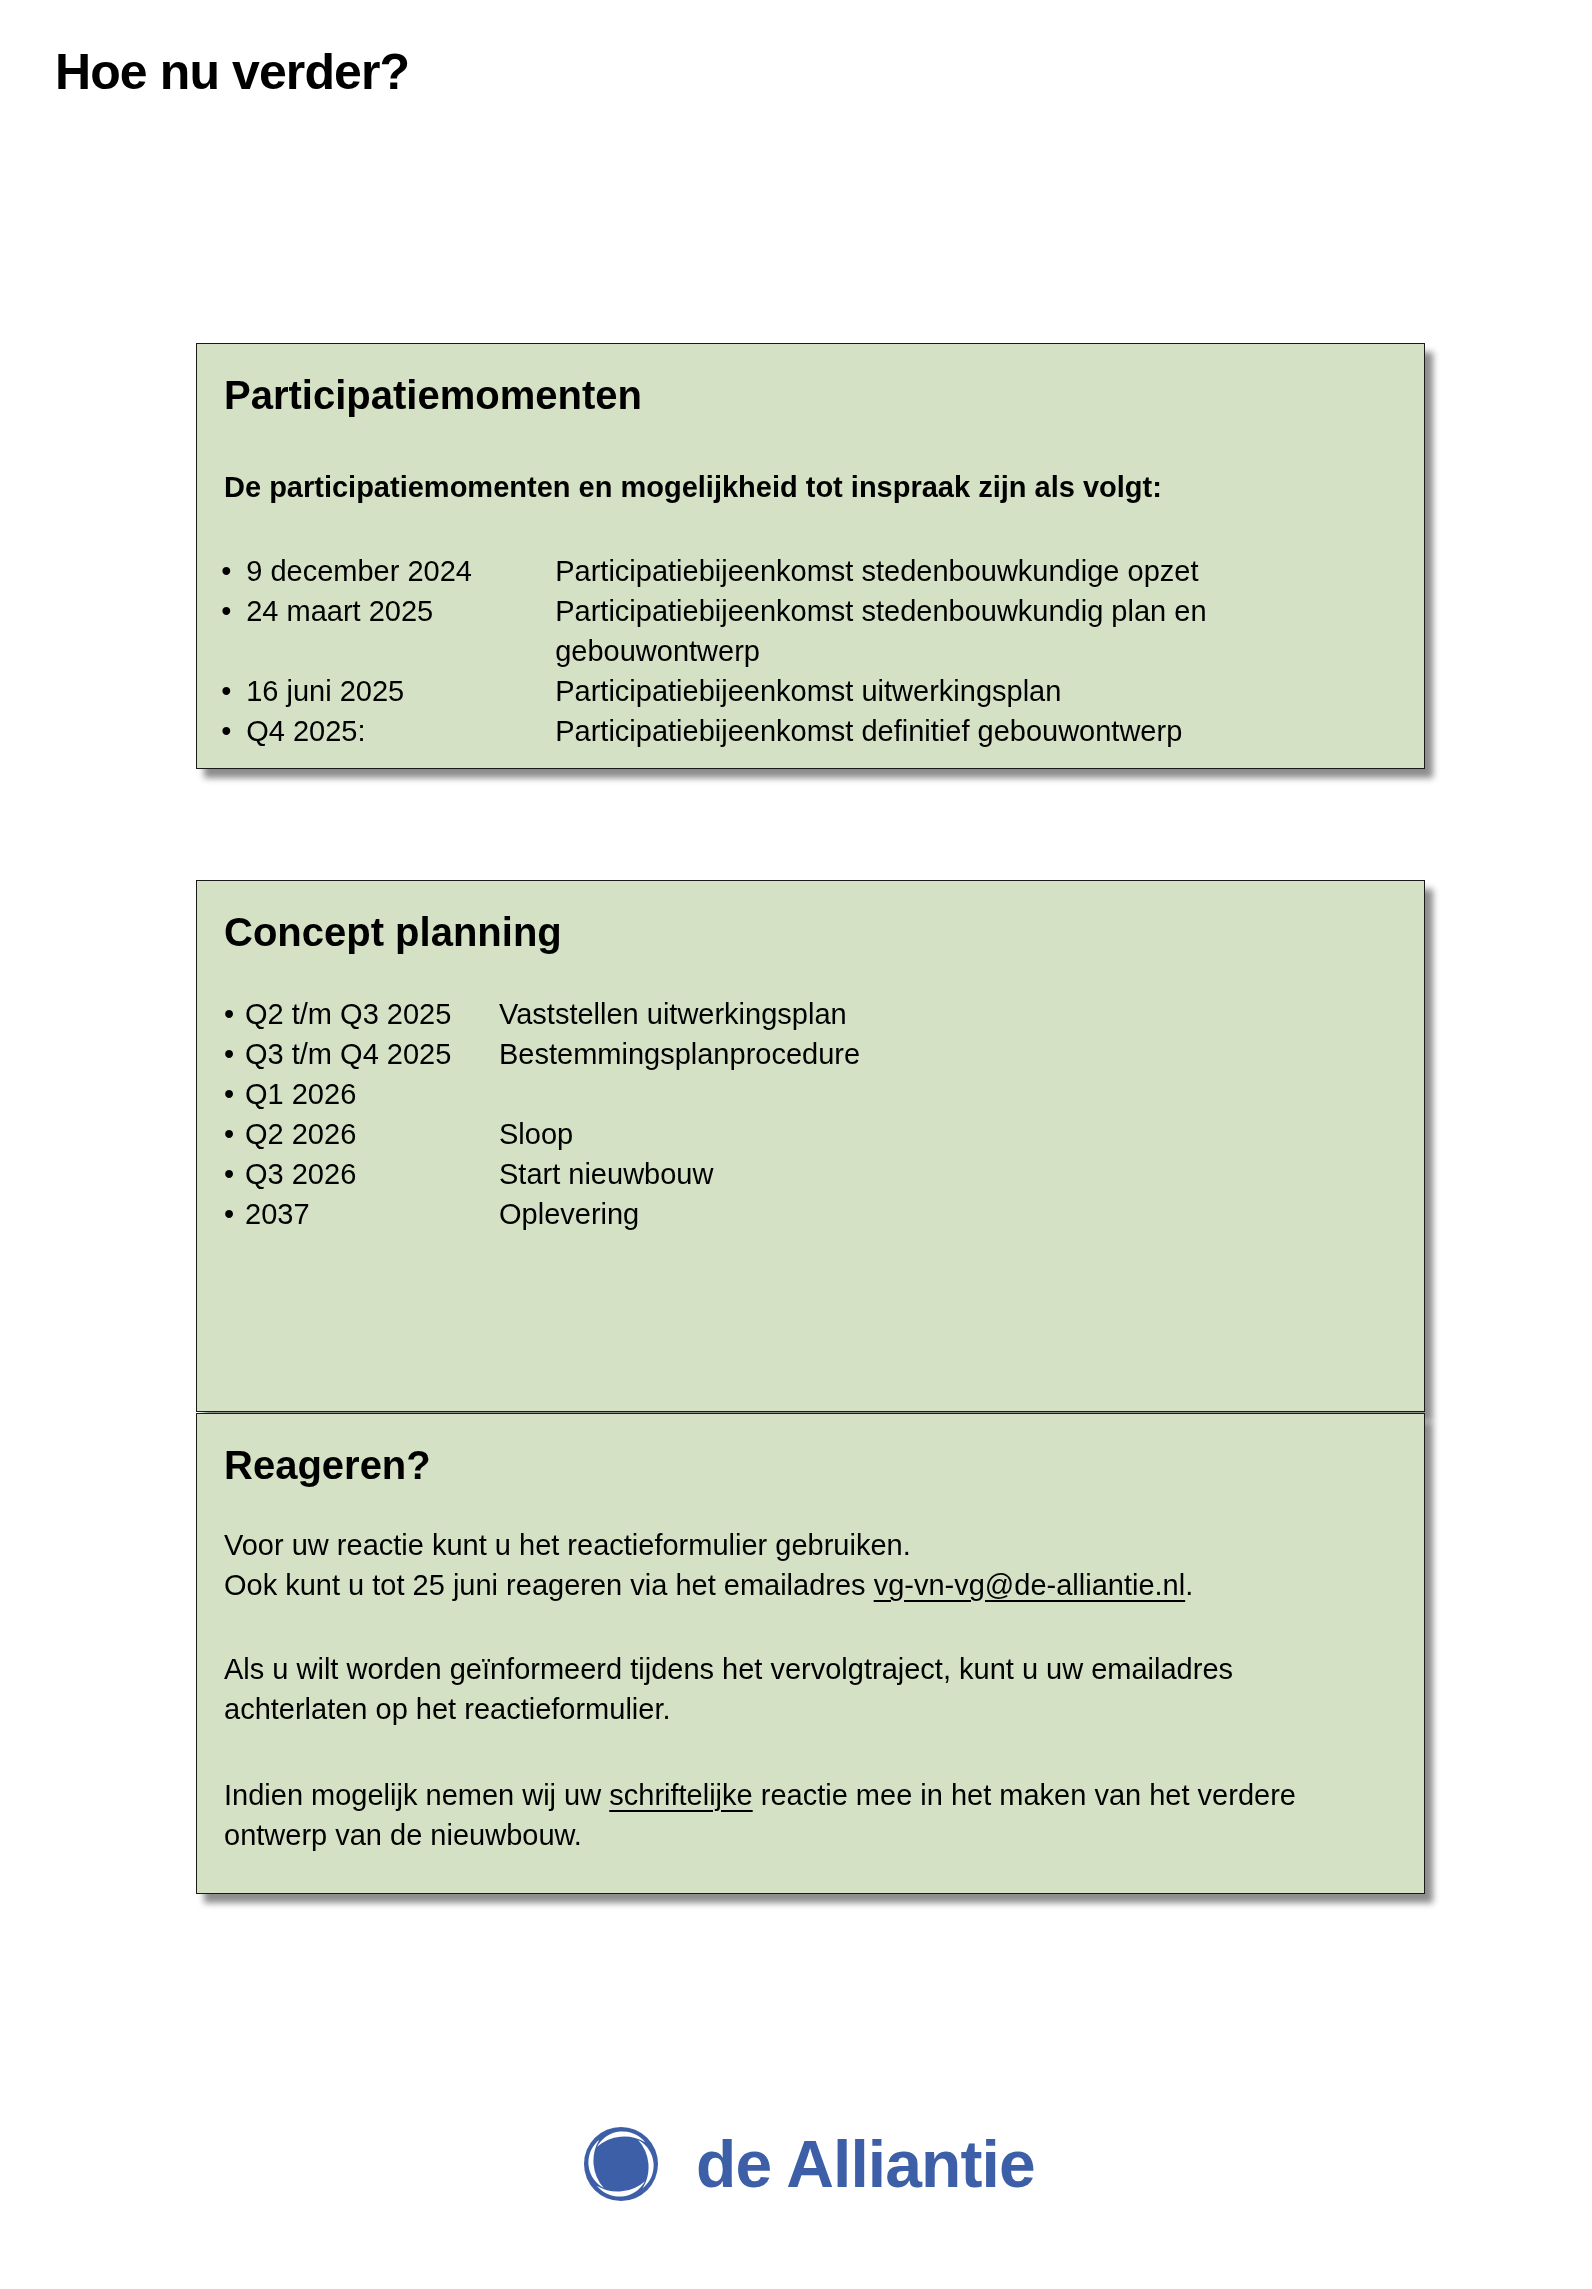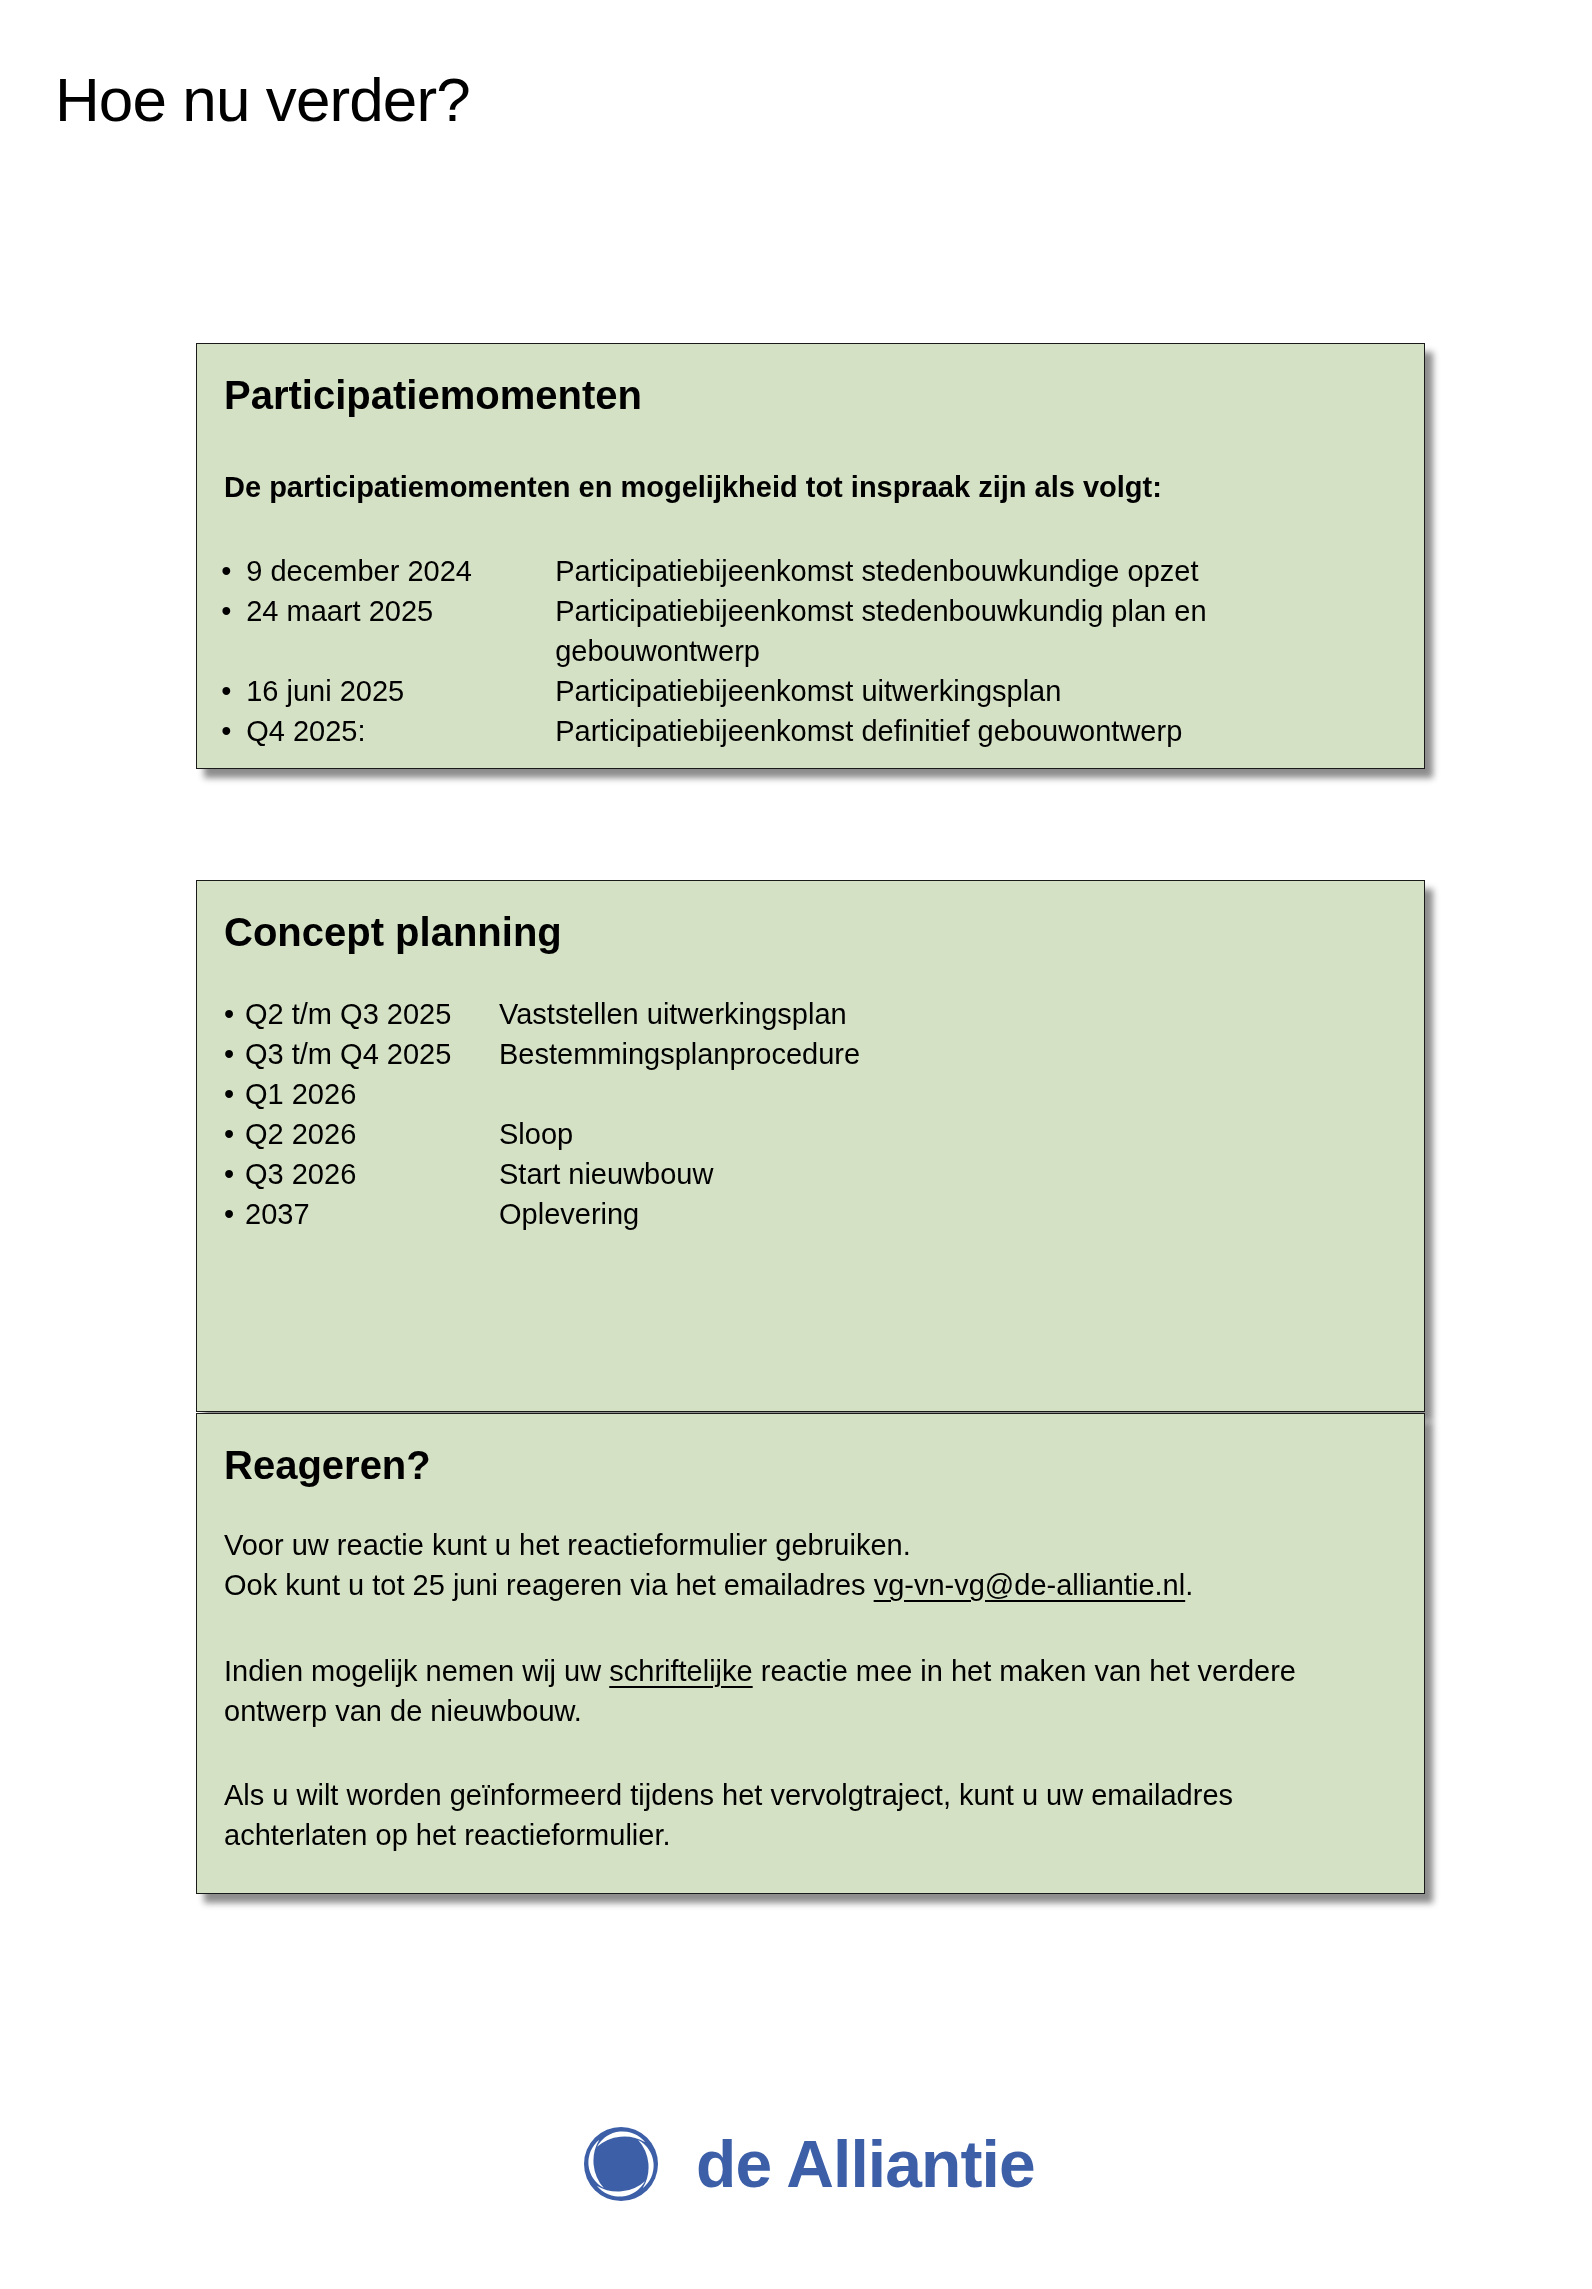--- a/index.html
+++ b/index.html
@@ -12,22 +12,22 @@
   html,body{background:#ffffff;}
   .page{
     position:relative;
     width:1592px;height:2290px;
     background:#ffffff;
     font-family:"Liberation Sans", sans-serif;
     color:var(--text-black);
     overflow:hidden;
   }
   .page-title{
-    position:absolute;left:55px;top:61px;
-    font-size:62px;font-weight:normal;line-height:78px;
+    position:absolute;left:55px;top:33px;
+    font-size:50px;font-weight:bold;line-height:78px;
     letter-spacing:-0.9px;
   }
   .green-box{
     position:absolute;left:196px;width:1229px;
     background:var(--box-background);
     border:1.8px solid var(--box-border);
     box-shadow:8.3px 9.2px 6.5px rgba(0,0,0,0.45);
     padding:31px 28px 0 27px;
     font-size:29px;line-height:40px;
   }
@@ -131,23 +131,23 @@
       </div>
     </div>
   </section>
 
   <section class="green-box box-3">
     <h2 class="box-heading">Reageren?</h2>
     <div class="para para-first">
       <div>Voor uw reactie kunt u het reactieformulier gebruiken.</div>
       <div><span>Ook kunt u tot 25 juni reageren via het emailadres </span><a class="email">vg-vn-vg@de-alliantie.nl</a><span>.</span></div>
     </div>
-    <div class="para para-mid"><span>Indien mogelijk nemen wij uw </span><span class="u">schriftelijke</span><span> reactie mee in het maken van het verdere</span><br><span>ontwerp van de nieuwbouw.</span></div>
     <div class="para desc">Als u wilt worden geïnformeerd tijdens het vervolgtraject, kunt u uw emailadres
 achterlaten op het reactieformulier.</div>
+    <div class="para para-mid"><span>Indien mogelijk nemen wij uw </span><span class="u">schriftelijke</span><span> reactie mee in het maken van het verdere</span><br><span>ontwerp van de nieuwbouw.</span></div>
   </section>
 
   <div class="footer-logo">
     <svg class="logo-icon" viewBox="0 0 100 100" xmlns="http://www.w3.org/2000/svg" aria-hidden="true">
       <circle cx="50" cy="50" r="50" fill="#3c5fa8"></circle>
       <g fill="#ffffff" transform="rotate(18 50 50)">
         <path d="M 12 38 A 39 39 0 0 1 72 12 A 55 55 0 0 0 12 38 Z"></path>
         <path d="M 12 38 A 39 39 0 0 1 72 12 A 55 55 0 0 0 12 38 Z" transform="rotate(90 50 50)"></path>
         <path d="M 12 38 A 39 39 0 0 1 72 12 A 55 55 0 0 0 12 38 Z" transform="rotate(180 50 50)"></path>
         <path d="M 12 38 A 39 39 0 0 1 72 12 A 55 55 0 0 0 12 38 Z" transform="rotate(270 50 50)"></path>

